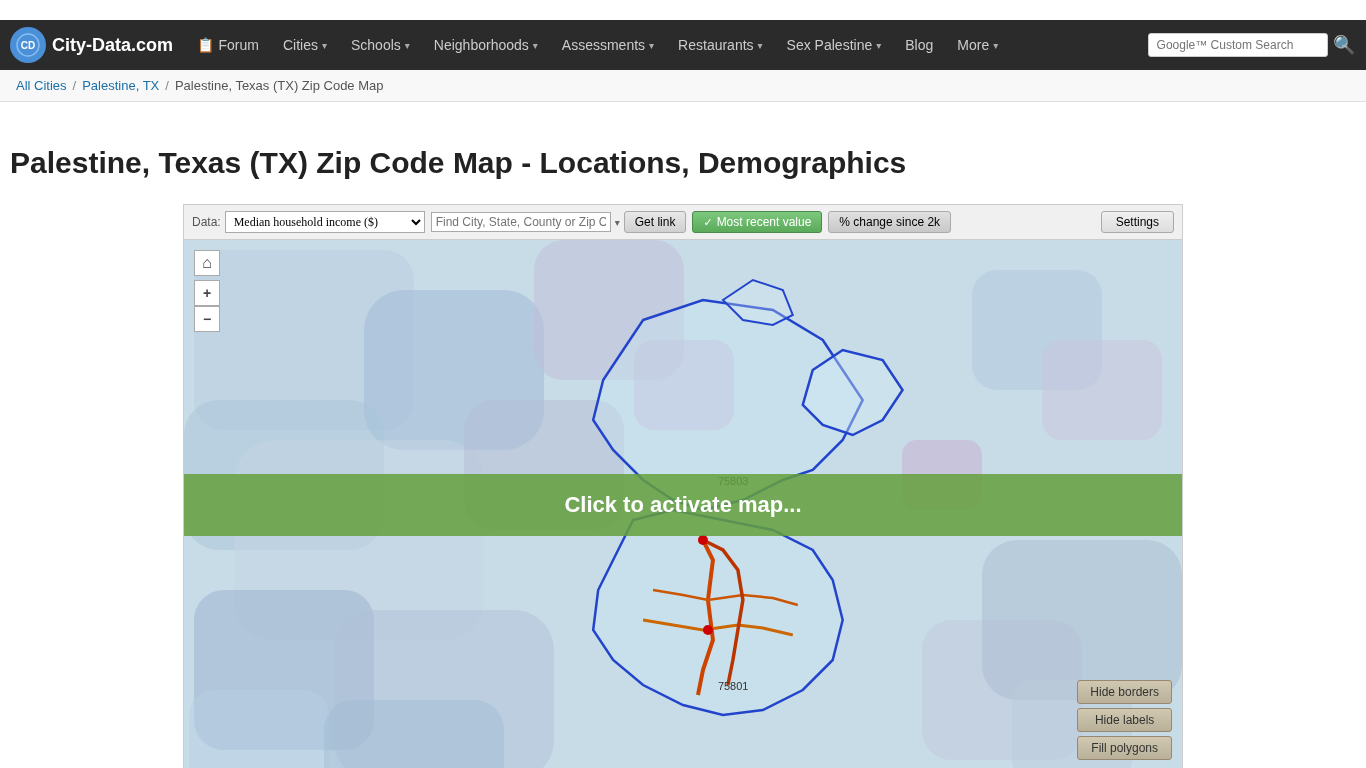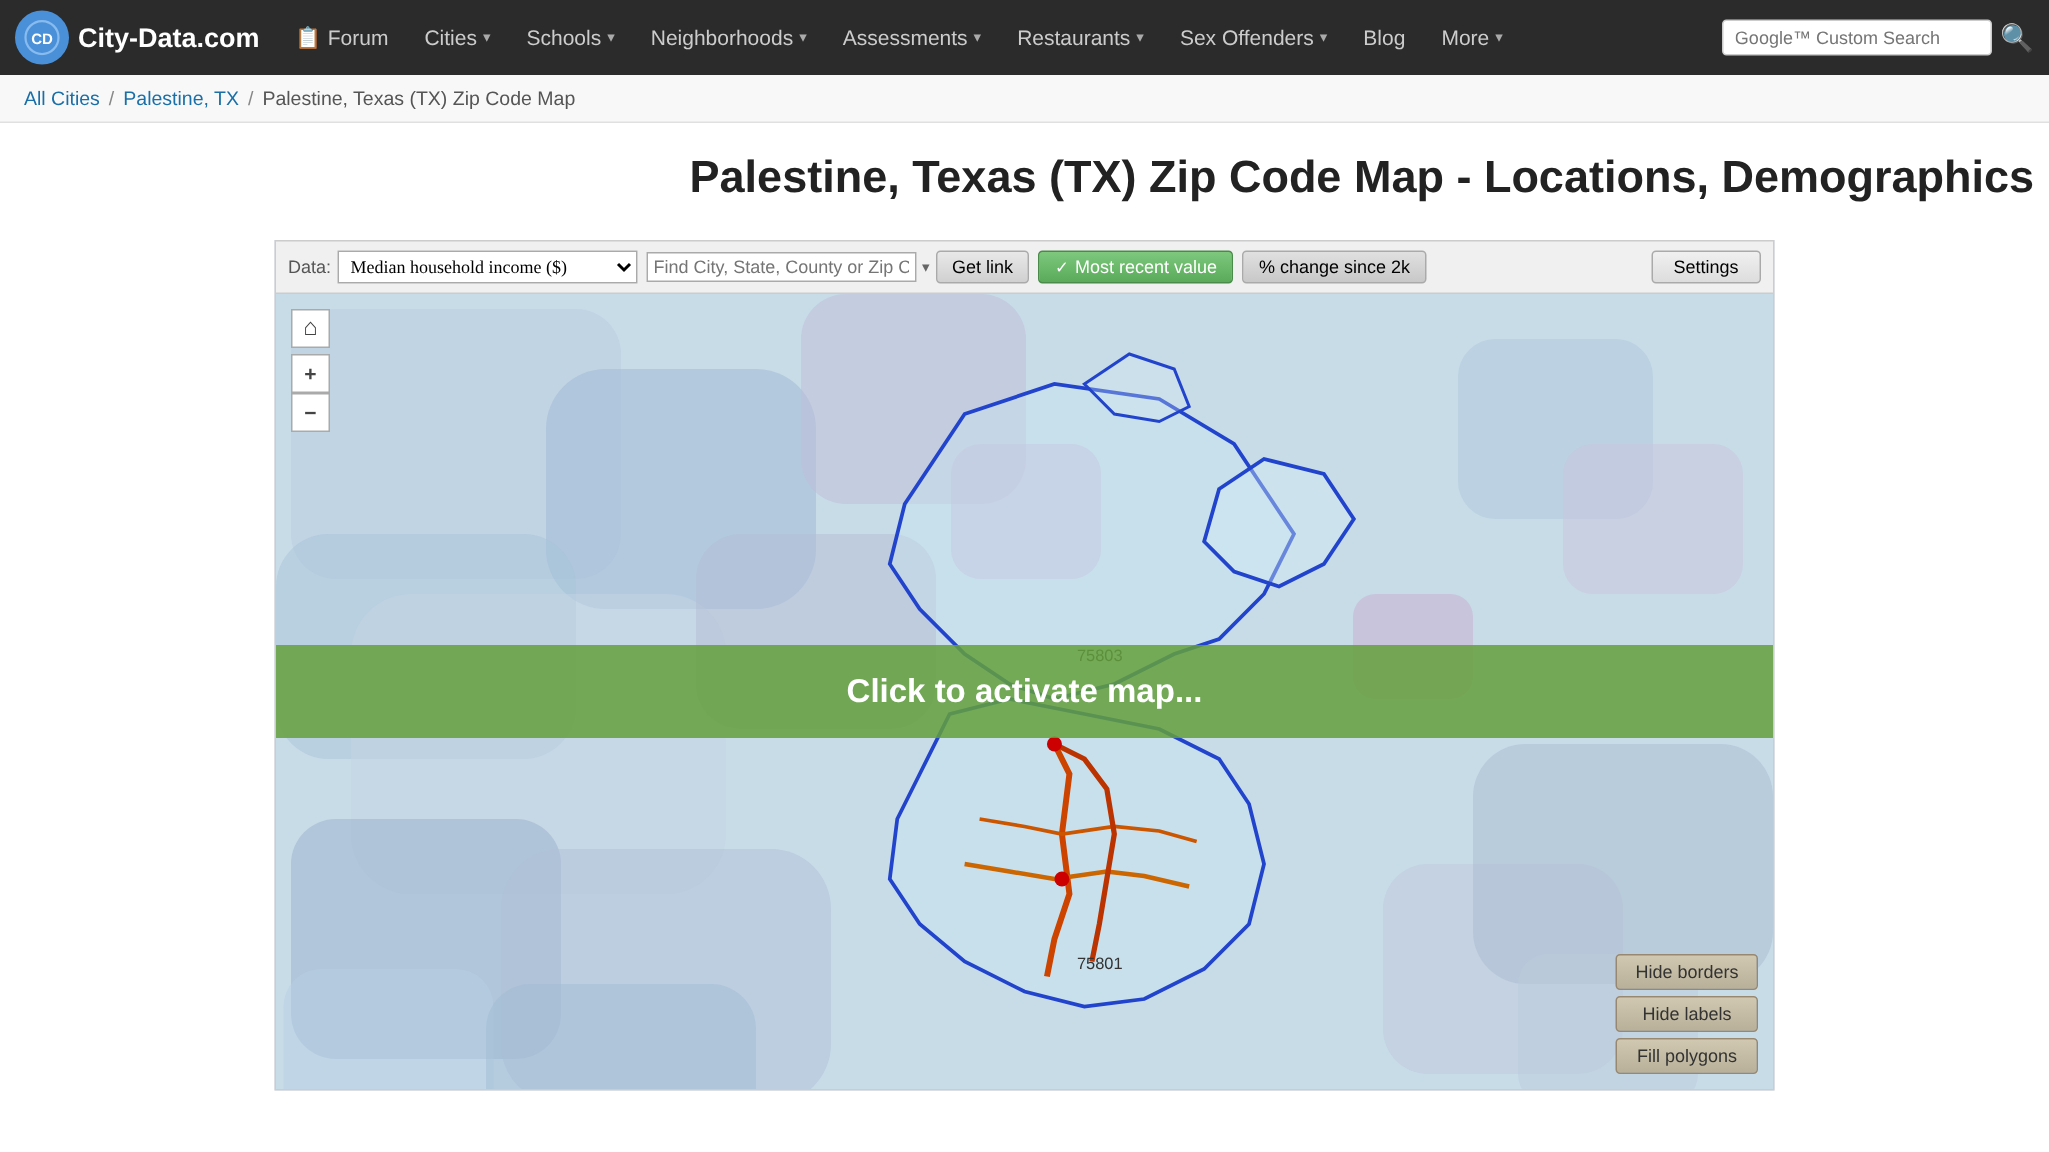--- a/index.html
+++ b/index.html
@@ -6,20 +6,21 @@
     body { font-family: Arial, sans-serif; font-size: 14px; background: #fff; }
 
     
     #navbar {
       background: #2b2b2b;
       height: 50px;
       display: flex;
       align-items: center;
       padding: 2px 10px;
       gap: 4px;
+      margin-top: 20px;
     }
     #logo-area {
       display: flex;
       align-items: center;
       gap: 6px;
       margin-right: 10px;
       text-decoration: none;
     }
     #logo-icon {
       width: 36px;
@@ -90,22 +91,23 @@
     }
     #breadcrumb a { color: #1a6fa8; text-decoration: none; }
     #breadcrumb .separator { color: #888; }
     #breadcrumb .current { color: #555; }
 
     
     #main {
       padding: 20px 10px;
     }
     #page-title-area {
-      text-align: right;
+      text-align: left;
       margin-bottom: 24px;
+      margin-top: 24px;
     }
     #page-title-area h1 {
       font-size: 30px;
       font-weight: bold;
       color: #222;
     }
 
     
     #map-wrapper {
       max-width: 1000px;
@@ -338,21 +340,21 @@
   </a>
   <a class="nav-item" href="#">
     <span>Assessments</span>
     <span class="caret">▾</span>
   </a>
   <a class="nav-item" href="#">
     <span>Restaurants</span>
     <span class="caret">▾</span>
   </a>
   <a class="nav-item" href="#">
-    <span>Sex Offenders</span>
+    <span>Sex Palestine</span>
     <span class="caret">▾</span>
   </a>
   <a class="nav-item" href="#">
     <span>Blog</span>
   </a>
   <a class="nav-item" href="#">
     <span>More</span>
     <span class="caret">▾</span>
   </a>
 

